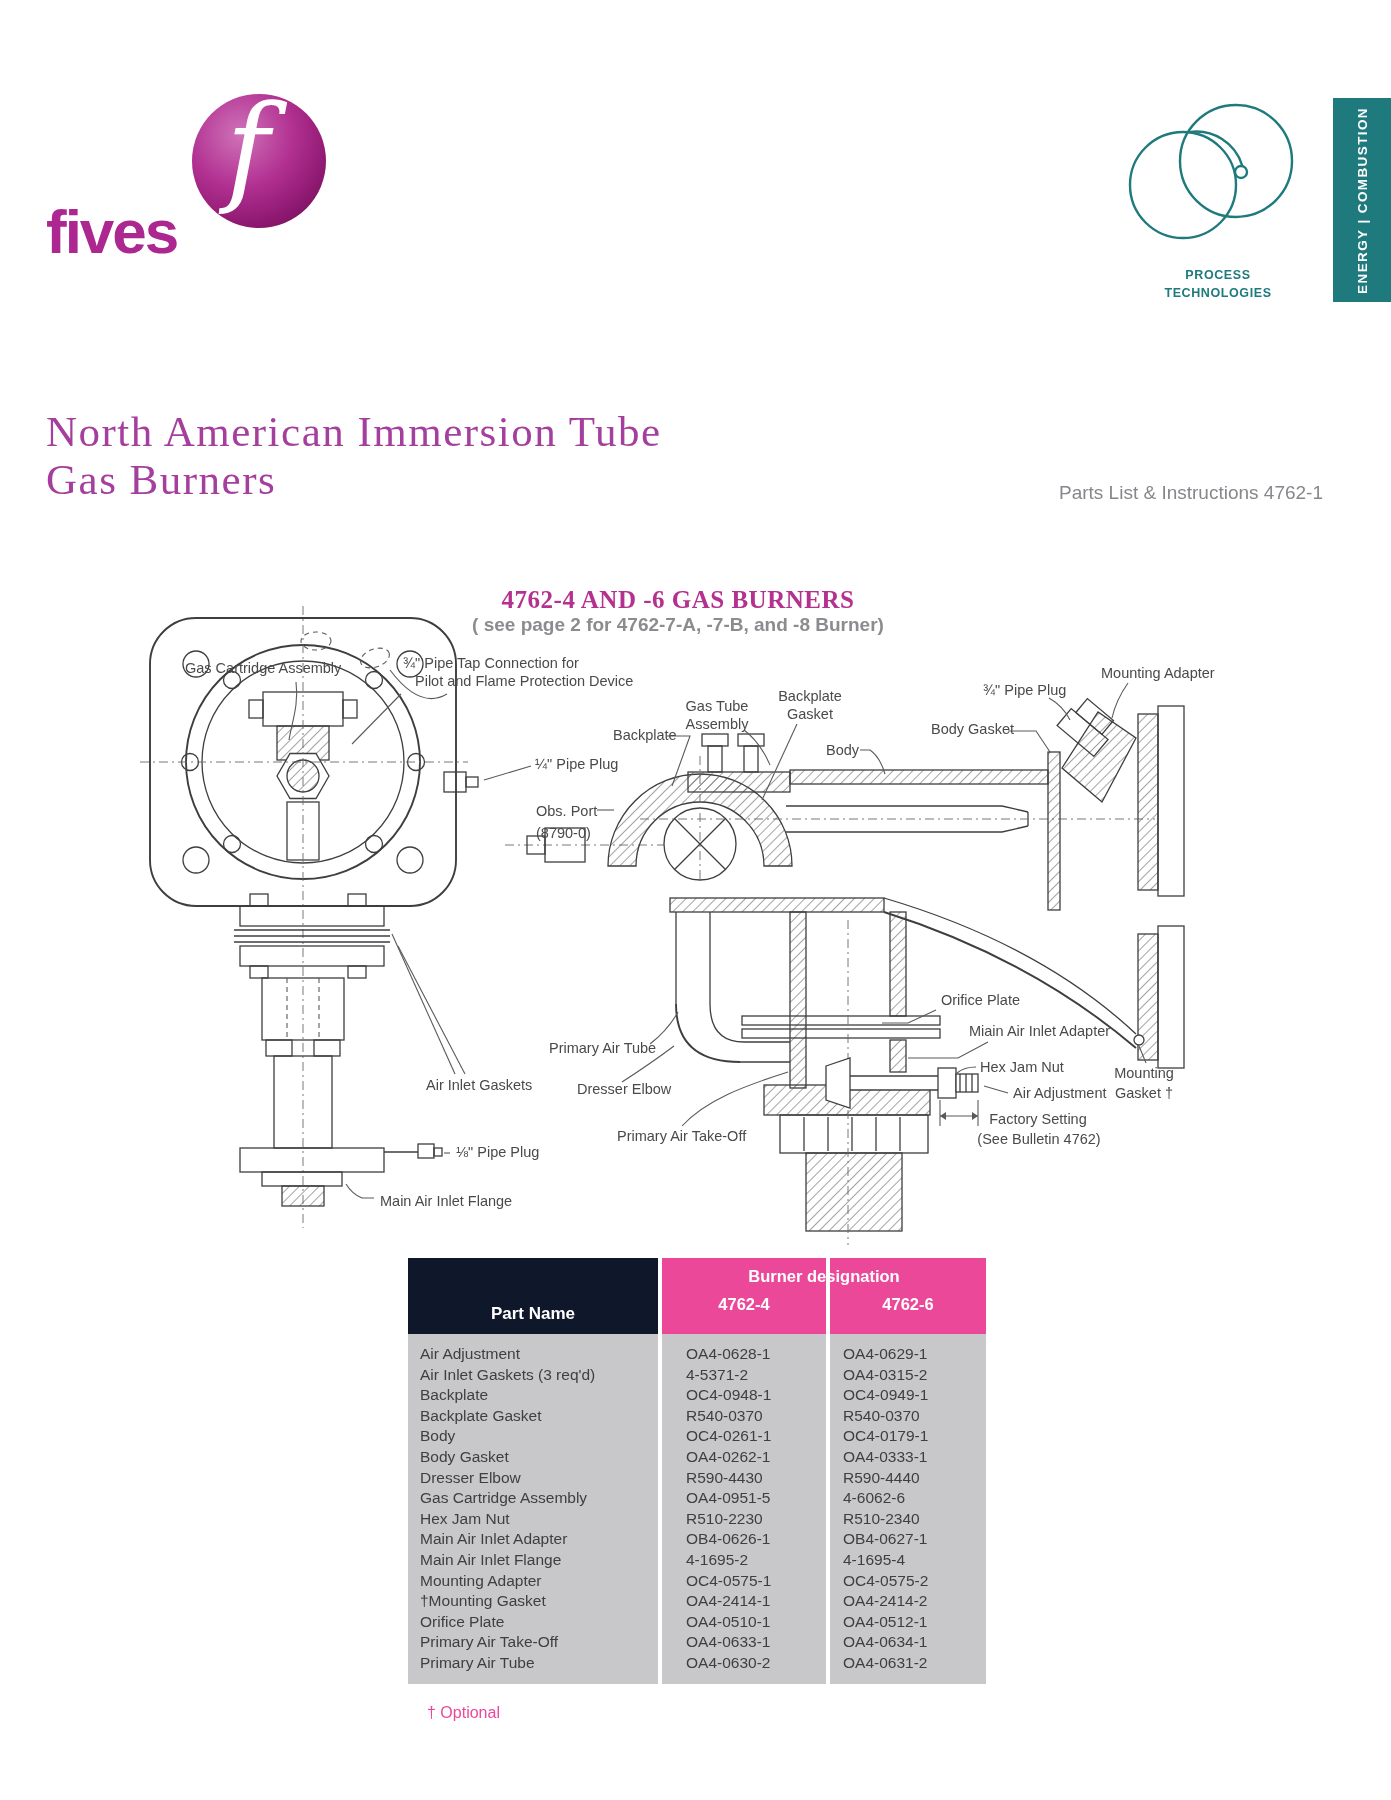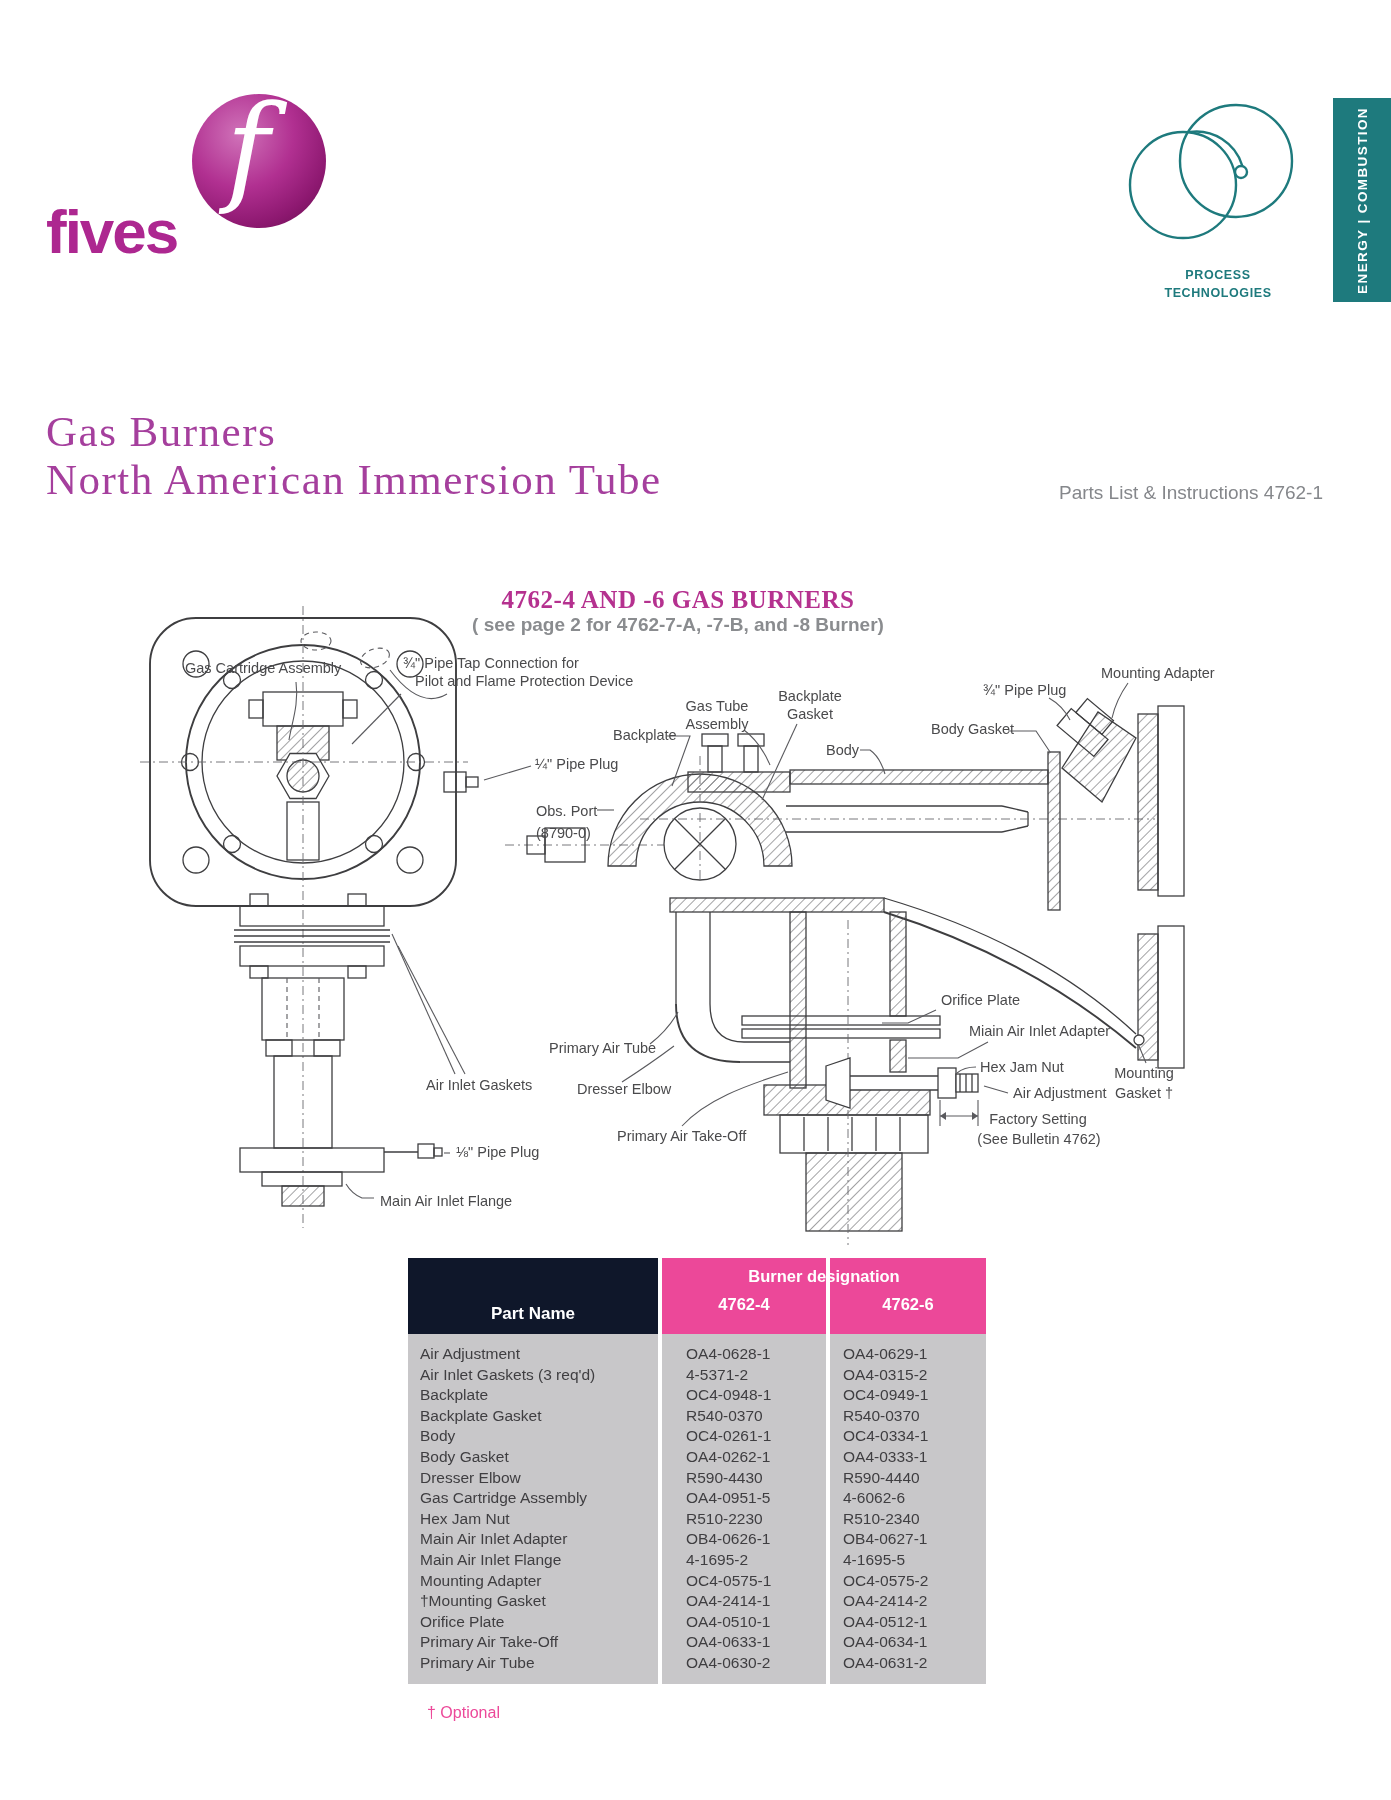--- a/index.html
+++ b/index.html
@@ -78,22 +78,22 @@
     <circle cx="1241" cy="172" r="6" fill="none" stroke="#1e7a7d" stroke-width="2.4"></circle>
   </svg>
   <div class="ptlogo-text" style="top:268px;">PROCESS</div>
   <div class="ptlogo-text" style="top:286px;">TECHNOLOGIES</div>
 
   <div class="energy-bar">
     <span>ENERGY | COMBUSTION</span>
   </div>
 
   <div class="title">
+    <div>North American Immersion Tube</div>
     <div>Gas Burners</div>
-    <div>North American Immersion Tube</div>
   </div>
   <div class="docref">Parts List &amp; Instructions 4762-1</div>
 
   <div class="fig-heading">4762-4 AND -6 GAS BURNERS</div>
   <div class="fig-subheading">( see page 2 for 4762-7-A, -7-B, and -8 Burner)</div>
 
   <svg id="diagram" viewBox="130 596 1261 660">
     <defs>
       <pattern id="h" width="7" height="7" patternUnits="userSpaceOnUse" patternTransform="rotate(45)">
         <line x1="0" y1="0" x2="0" y2="7" stroke="#55555a" stroke-width="1.1"></line>
@@ -330,21 +330,21 @@
     <div class="num">R540-0370</div>
     <div class="gap"></div>
     <div class="num num-b">R540-0370</div>
   </div>
 
   <div class="prow">
     <div class="part">Body</div>
     <div class="gap"></div>
     <div class="num">OC4-0261-1</div>
     <div class="gap"></div>
-    <div class="num num-b">OC4-0334-1</div>
+    <div class="num num-b">OC4-0179-1</div>
   </div>
 
   <div class="prow">
     <div class="part">Body Gasket</div>
     <div class="gap"></div>
     <div class="num">OA4-0262-1</div>
     <div class="gap"></div>
     <div class="num num-b">OA4-0333-1</div>
   </div>
 
@@ -379,21 +379,21 @@
     <div class="num">OB4-0626-1</div>
     <div class="gap"></div>
     <div class="num num-b">OB4-0627-1</div>
   </div>
 
   <div class="prow">
     <div class="part">Main Air Inlet Flange</div>
     <div class="gap"></div>
     <div class="num">4-1695-2</div>
     <div class="gap"></div>
-    <div class="num num-b">4-1695-5</div>
+    <div class="num num-b">4-1695-4</div>
   </div>
 
   <div class="prow">
     <div class="part">Mounting Adapter</div>
     <div class="gap"></div>
     <div class="num">OC4-0575-1</div>
     <div class="gap"></div>
     <div class="num num-b">OC4-0575-2</div>
   </div>
 

